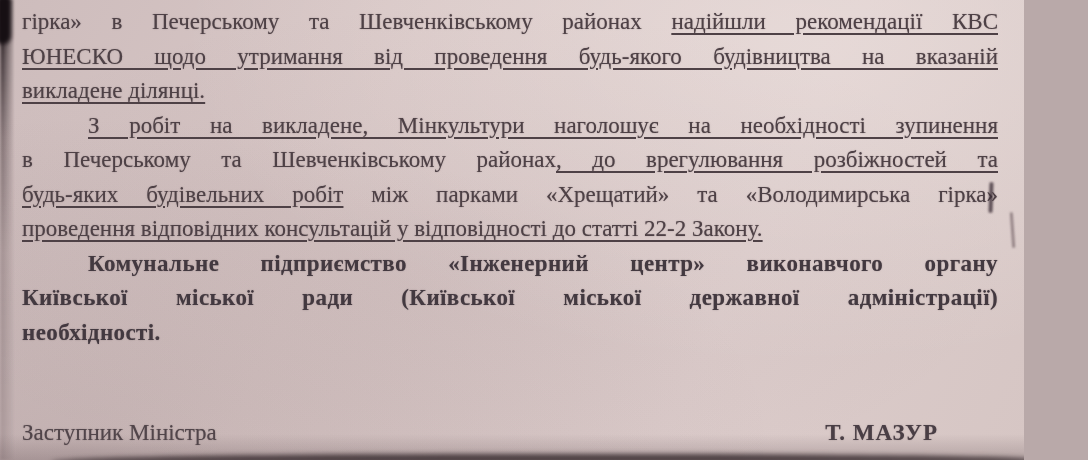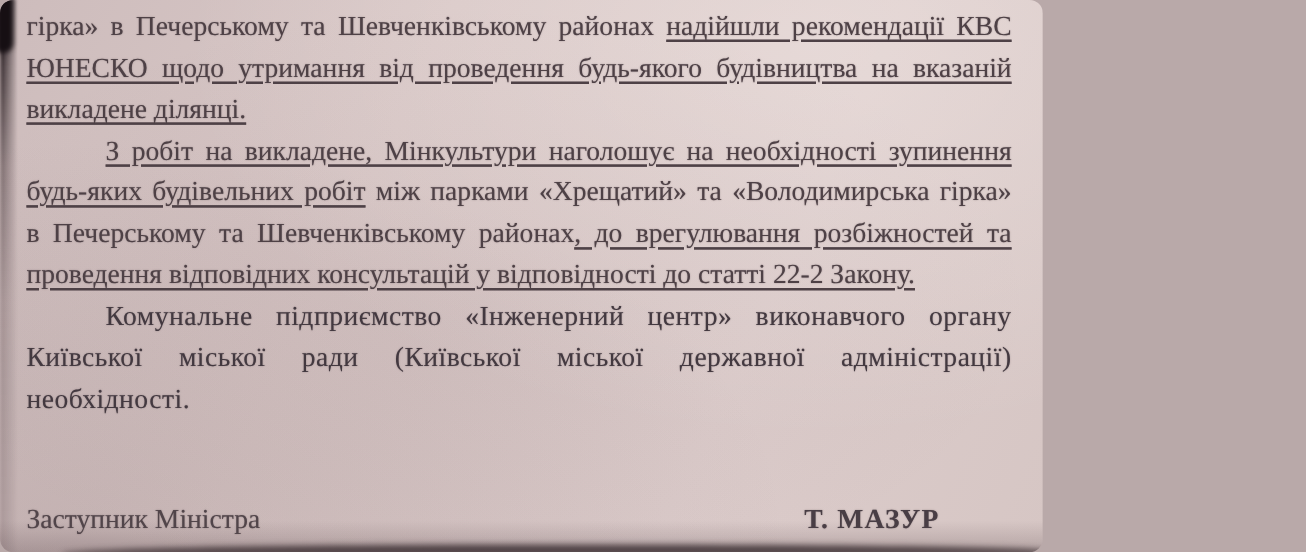--- a/index.html
+++ b/index.html
@@ -2,30 +2,29 @@
 <html><head>
 <meta charset="utf-8">
 <style>
   html, body {
     margin: 0;
     padding: 0;
     background: #b9a9a9;
   }
   .page {
     position: relative;
-    width: 869px;
+    width: 1024px;
     height: 460px;
     overflow: hidden;
     background:
       radial-gradient(ellipse at 78% 8%, rgba(255,248,244,0.30), rgba(255,248,244,0) 55%),
       radial-gradient(ellipse at 8% 96%, rgba(110,88,92,0.16), rgba(110,88,92,0) 52%),
       radial-gradient(ellipse at 45% 55%, rgba(120,98,102,0.08), rgba(120,98,102,0) 70%),
       linear-gradient(115deg, #cdbcbc 0%, #d8c7c6 35%, #dccccb 70%, #d6c6c4 100%);
     font-family: "Liberation Serif", "DejaVu Serif", serif;
-    border-radius: 11px;
   }
   
   .edge-left {
     position: absolute;
     left: 0; top: 0; bottom: 0;
     width: 15px;
     background: linear-gradient(to bottom,
       rgba(14,8,12,0.95) 0%,
       rgba(30,20,24,0.72) 12%,
       rgba(52,38,42,0.45) 30%,
@@ -88,21 +87,21 @@
     right: 26px;
     top: 5px;
     color: #4e4146;
     font-size: 23px;
     line-height: 34.5px;
     filter: blur(0.55px);
     text-shadow: 0 0 1.2px rgba(78,65,70,0.55);
   }
   .paragraph { margin: 0; }
   .paragraph.bold {
-    font-weight: normal;
+    font-weight: bold;
     color: #433940;
     letter-spacing: 0.4px;
   }
   .line {
     text-align: justify;
     text-align-last: left;
     white-space: normal;
   }
   .line.full { text-align-last: justify; }
   .line.indent { text-indent: 66px; }
@@ -136,22 +135,22 @@
 
   <div class="doc-text">
 
     <div class="paragraph">
         <div class="line full"><span>гірка» в Печерському та Шевченківському районах </span><span class="u">надійшли рекомендації КВС</span></div>
         <div class="line full"><span class="u">ЮНЕСКО щодо утримання від проведення будь-якого будівництва на вказаній</span></div>
         <div class="line"><span class="u">викладене ділянці.</span></div>
       </div>
       <div class="paragraph">
         <div class="line full indent"><span class="u">З робіт на викладене, Мінкультури наголошує на необхідності зупинення</span></div>
+        <div class="line full"><span>в Печерському та Шевченківському районах</span><span class="u">, до врегулювання розбіжностей та</span></div>
         <div class="line full"><span class="u">будь-яких будівельних робіт</span><span> між парками «Хрещатий» та «Володимирська гірка»</span></div>
-        <div class="line full"><span>в Печерському та Шевченківському районах</span><span class="u">, до врегулювання розбіжностей та</span></div>
         <div class="line"><span class="u">проведення відповідних консультацій у відповідності до статті 22-2 Закону.</span></div>
       </div>
       <div class="paragraph bold">
         <div class="line full indent"><span>Комунальне підприємство «Інженерний центр» виконавчого органу</span></div>
         <div class="line full"><span>Київської міської ради (Київської міської державної адміністрації)</span></div>
         <div class="line"><span>необхідності.</span></div>
       </div>
       <div class="signature-row">
       <span class="signature-title">Заступник Міністра</span>
       <span class="signature-name">Т. МАЗУР</span>

